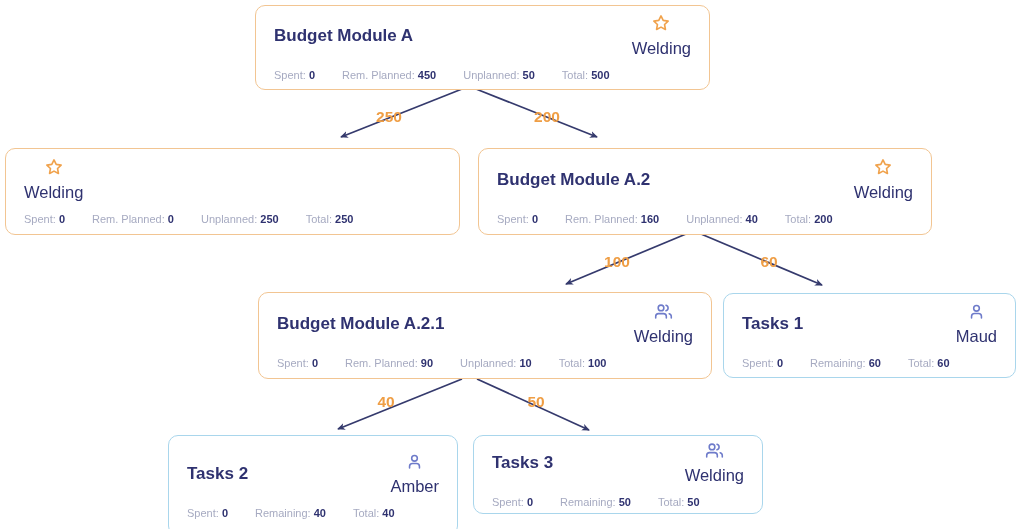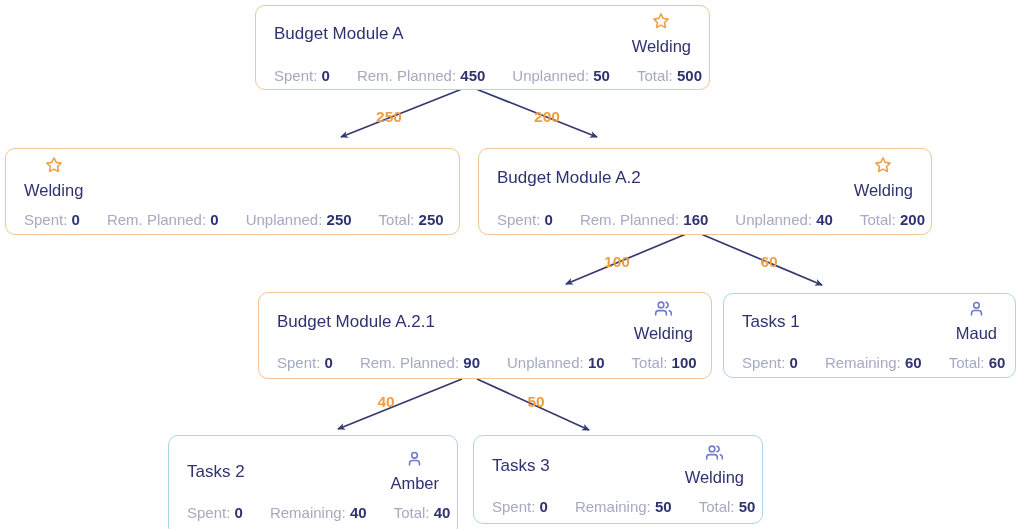--- a/index.html
+++ b/index.html
@@ -47,21 +47,21 @@
   }
   .card.budget { border: 1.5px solid var(--budget-border, #f2c592); }
   .card.task   { border: 1.5px solid var(--task-border, #a9d6ec); }
   .card-head {
     display: flex;
     align-items: center;
     justify-content: space-between;
   }
   .card-title {
     font-size: 17px;
-    font-weight: 400;
+    font-weight: 700;
     color: var(--title-text, #2f3270);
     white-space: nowrap;
   }
   .card-owner {
     display: flex;
     align-items: center;
     gap: 7px;
     flex-direction: column;
   }
   .owner-name {
@@ -71,21 +71,21 @@
   }
   .icon { display: block; }
   .star-icon  { stroke: var(--star-icon, #f0a24c); fill: none; }
   .user-icon, .users-icon { stroke: var(--person-icon, #6e7bca); fill: none; }
   .card-stats {
     display: flex;
     align-items: baseline;
     gap: 27px;
     white-space: nowrap;
   }
-  .stat { font-size: 15px; }
+  .stat { font-size: 11px; }
   .stat-label { color: var(--label-text, #a6aac1); }
   .stat-value { color: var(--value-text, #2f3270); font-weight: 700; }
 </style>
 </head>
 <body>
 
 <div id="stage">
   <svg id="edges" viewBox="0 0 1024 529">
     <defs>
       <marker id="arrowhead" markerWidth="9" markerHeight="8" refX="7" refY="3.5" orient="auto" markerUnits="userSpaceOnUse">
@@ -210,21 +210,21 @@
 
         <span class="owner-name">Amber</span>
       </span>
     </div>
     <div class="card-stats">
         <span class="stat"><span class="stat-label">Spent:</span>&nbsp;<span class="stat-value">0</span></span>
         <span class="stat"><span class="stat-label">Remaining:</span>&nbsp;<span class="stat-value">40</span></span>
         <span class="stat"><span class="stat-label">Total:</span>&nbsp;<span class="stat-value">40</span></span>
       </div>
   </div>
-    <div class="card task" style="left: 473px; top: 435px; width: 290px; height: 89px;">
+    <div class="card task" style="left: 473px; top: 435px; width: 290px; height: 79px;">
     <div class="card-head">
       <span class="card-title">Tasks 3</span>
       <span class="card-owner">
 
         <svg class="icon users-icon" width="19" height="17" viewBox="0 0 24 24" stroke-width="2.2" stroke-linecap="round" stroke-linejoin="round">
           <path d="M16 21v-2a4 4 0 0 0-4-4H5a4 4 0 0 0-4 4v2"></path>
           <circle cx="8.5" cy="7" r="4"></circle>
           <path d="M23 21v-2a4 4 0 0 0-3-3.87"></path>
           <path d="M15.5 3.13a4 4 0 0 1 0 7.75"></path>
         </svg>

